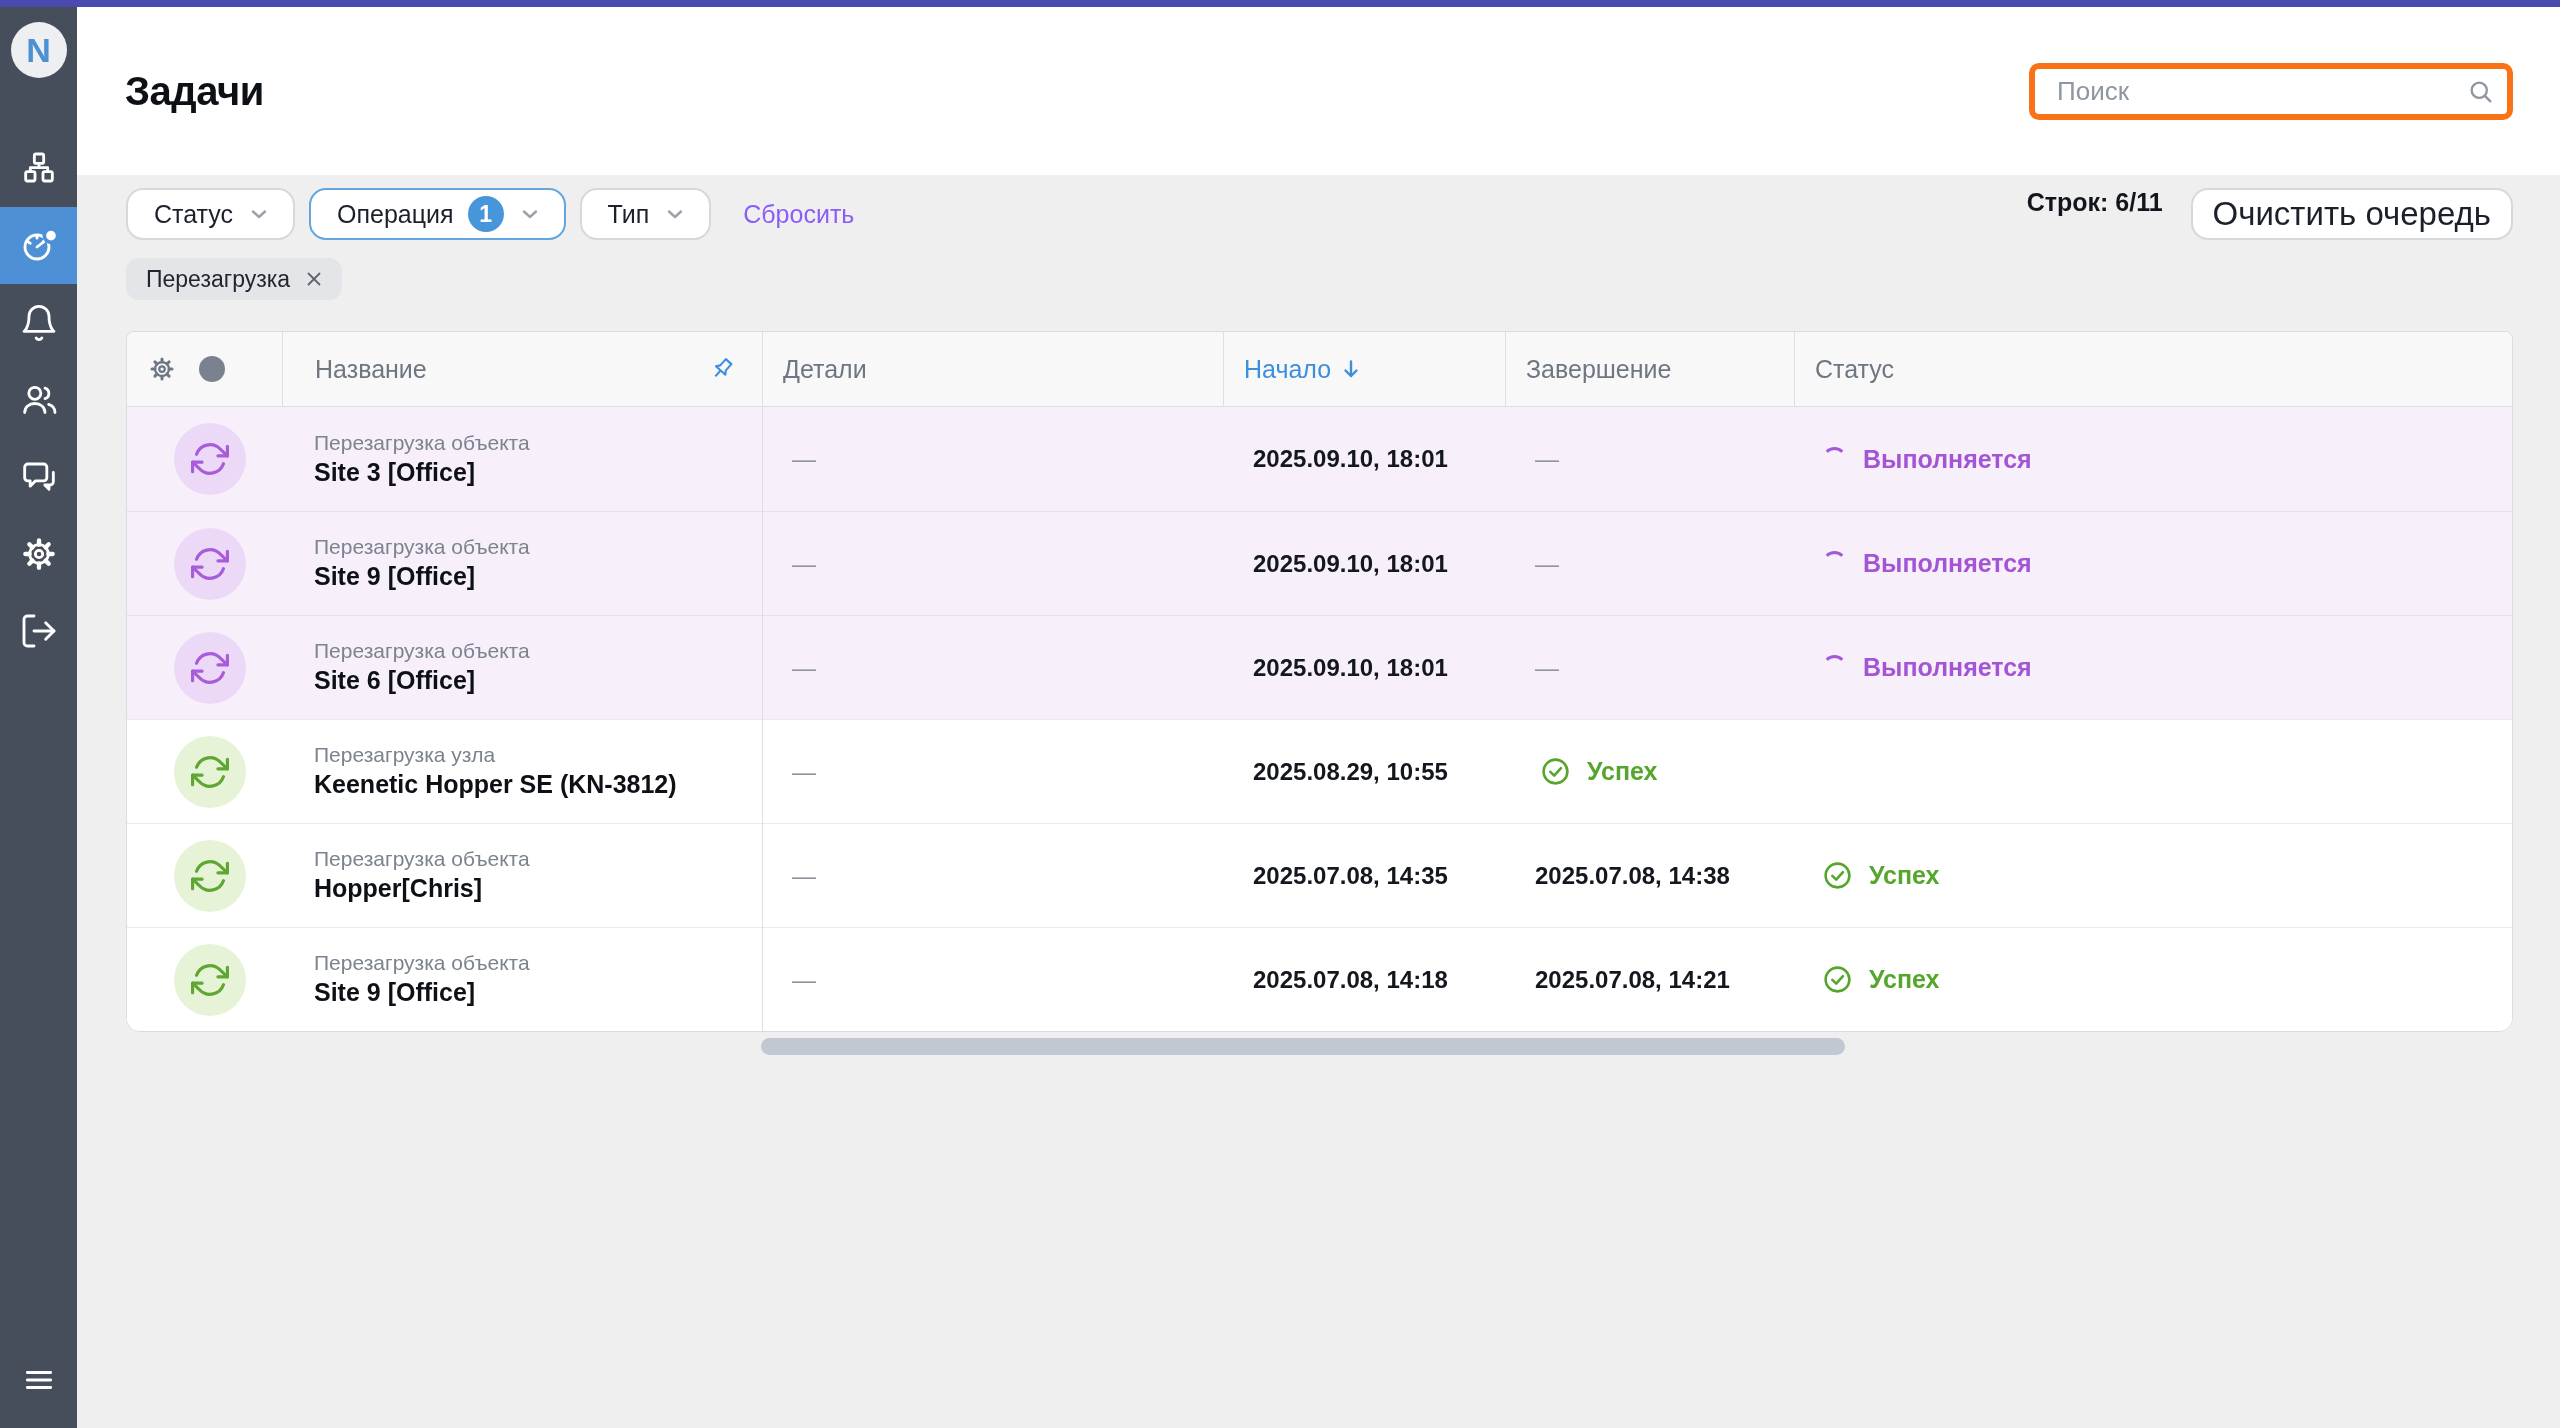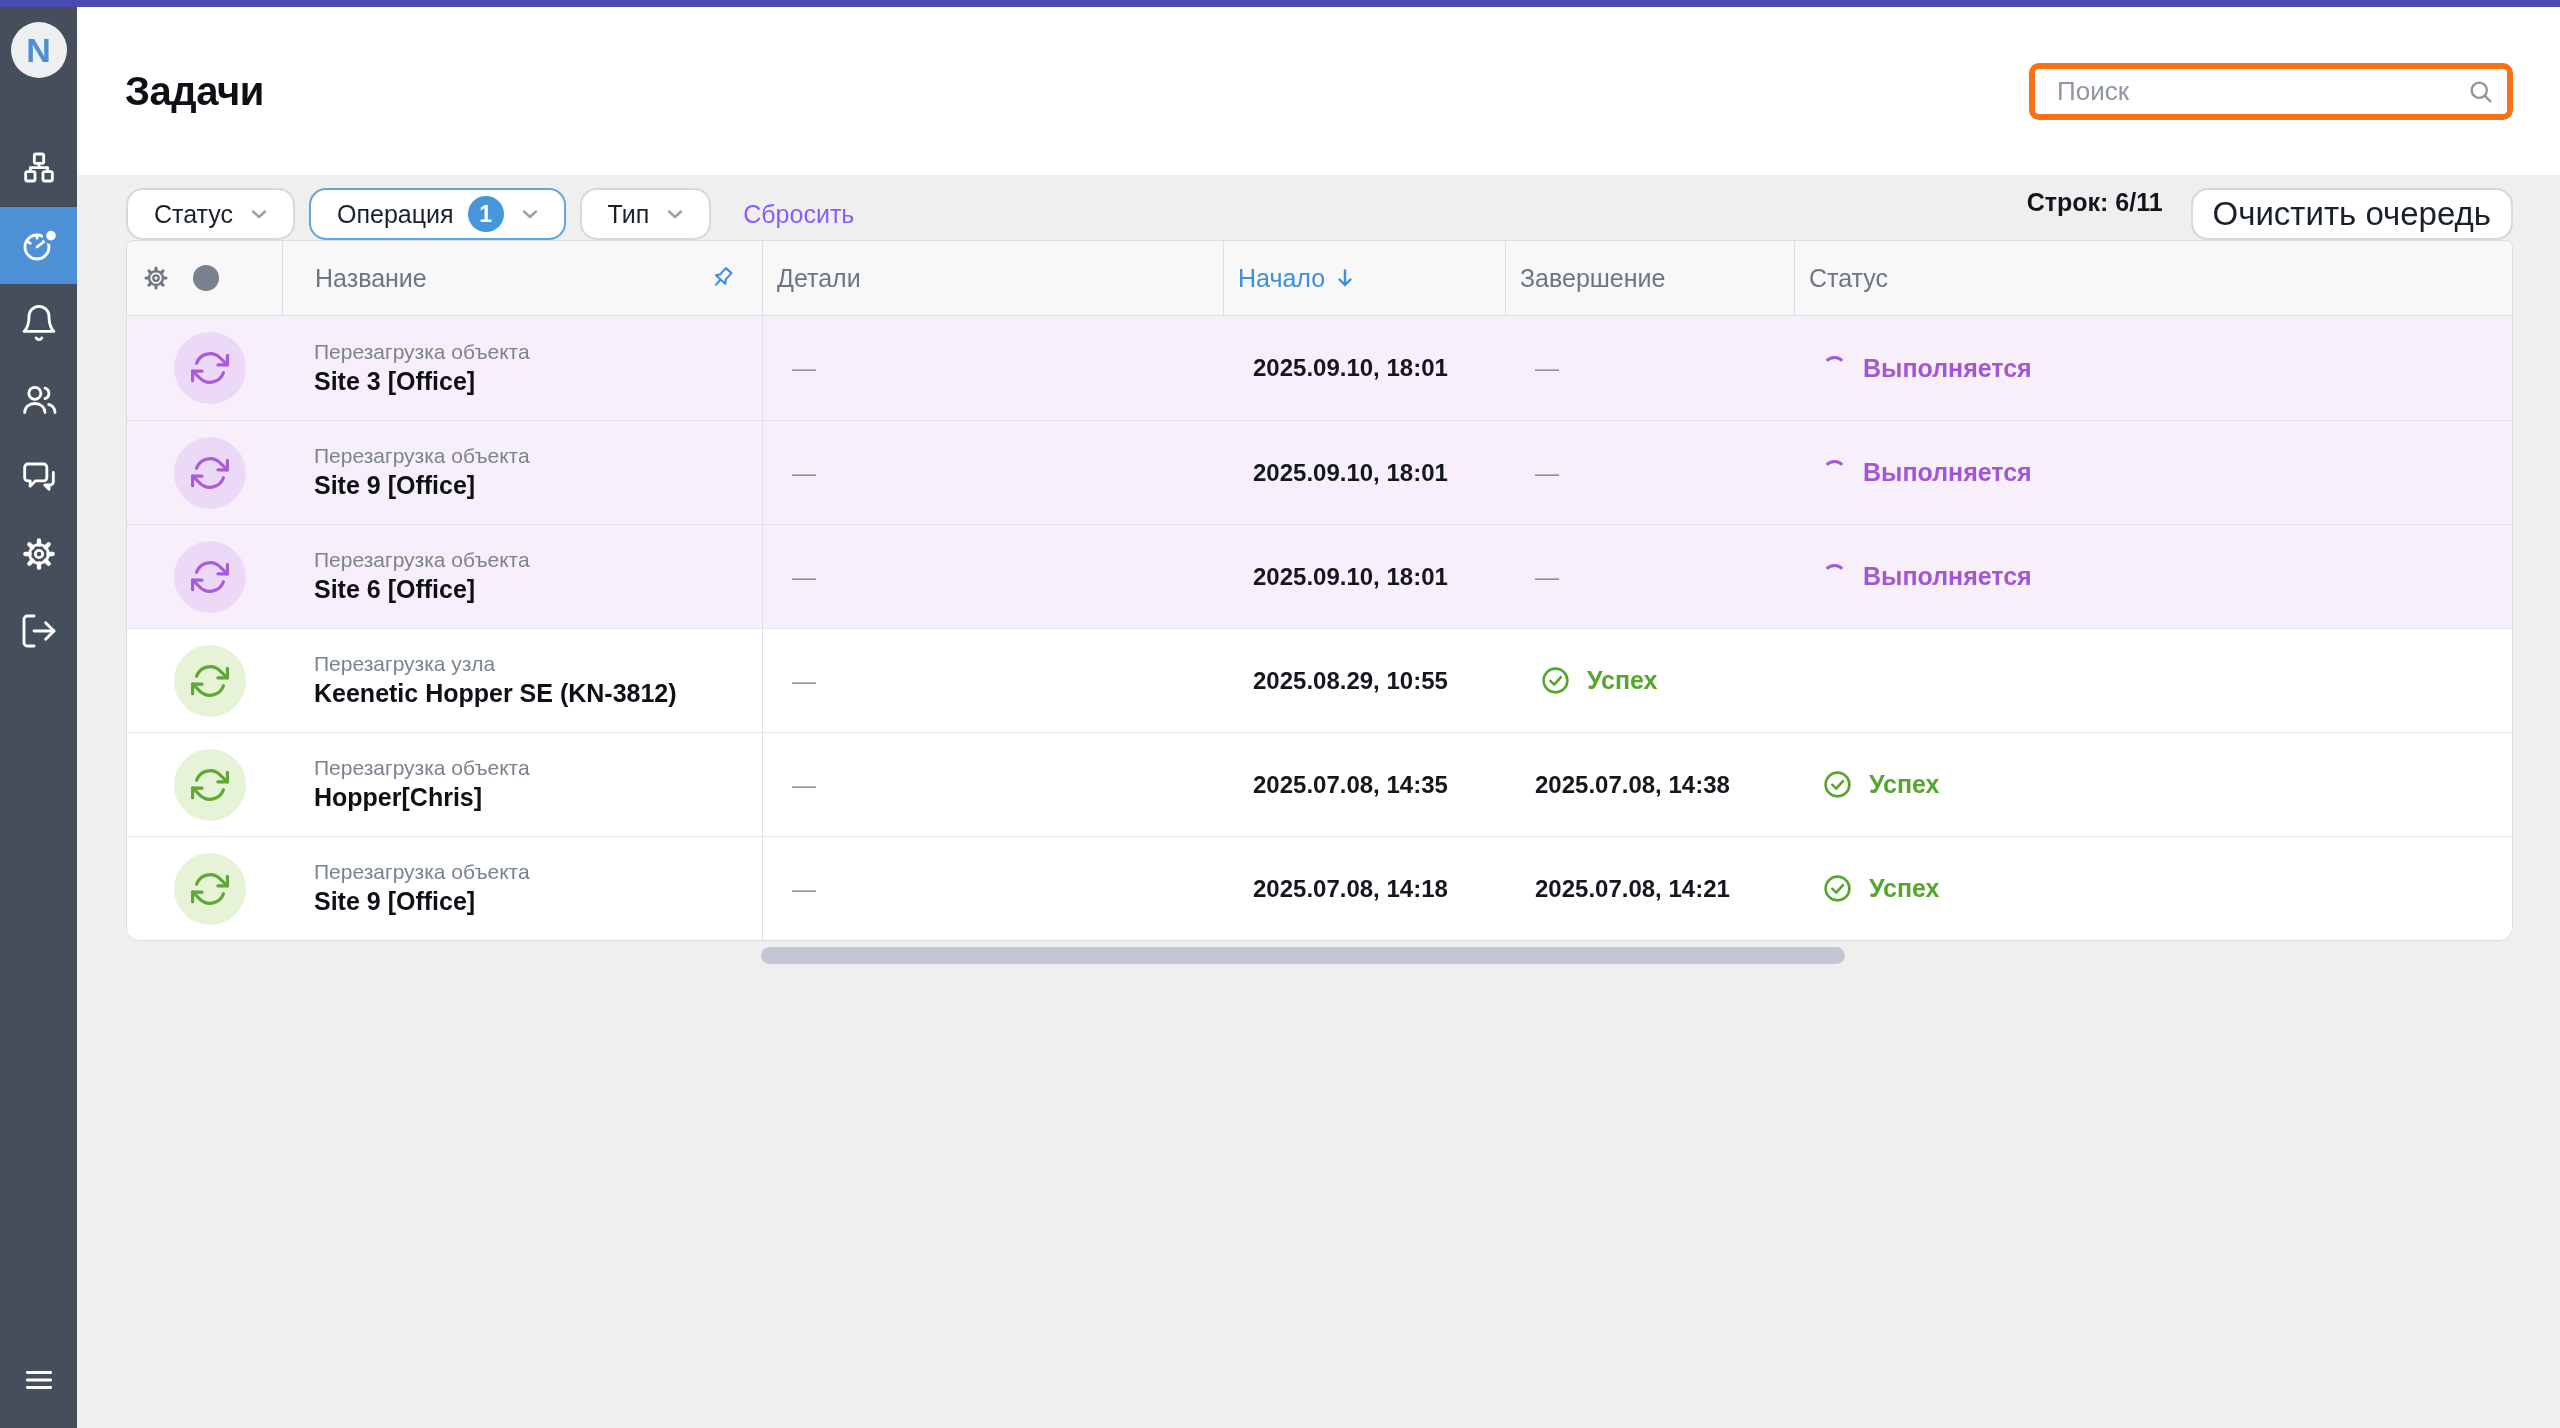--- a/index.html
+++ b/index.html
@@ -89,21 +89,21 @@
   }
   .chip svg { width:24px; height:24px; stroke:#5d656f; stroke-width:1.8; stroke-linecap:round; cursor:pointer; }
 
   
   .table {
     position:relative; width:2387px; background:#ffffff;
     border:1px solid #d9dce0; border-radius:8px 8px 14px 14px; overflow:hidden;
   }
   .thead { display:flex; height:75px; background:#f8f8f9; border-bottom:1px solid #dcdfe3; }
   .th {
-    display:flex; align-items:center; font-size:25px; color:#6e7781; padding-left:14px;
+    display:flex; align-items:center; font-size:25px; color:#6e7781; padding-left:20px;
     position:relative; cursor:pointer;
   }
   .th + .th { border-left:1px solid #dcdfe3; }
   .c1 { width:155px; flex:none; }
   .c2 { width:480px; flex:none; }
   .c3 { width:461px; flex:none; }
   .c4 { width:282px; flex:none; }
   .c5 { width:289px; flex:none; }
   .c6 { flex:1; }
   .th.c2 { padding-left:32px; justify-content:space-between; padding-right:26px; }
@@ -259,20 +259,29 @@
                 </svg>
             </button>
             <a class="reset-link">Сбросить</a>
           </div>
           <div class="filters-right">
             <span class="rows-counter">Строк: 6/11</span>
             <button class="clear-queue-btn">Очистить очередь</button>
           </div>
         </div>
 
+        <div class="chip-row">
+          <div class="chip">
+            <span>Перезагрузка</span>
+            <svg viewBox="0 0 24 24" fill="none">
+              <line x1="6.5" y1="6.5" x2="17.5" y2="17.5"></line>
+                <line x1="17.5" y1="6.5" x2="6.5" y2="17.5"></line>
+            </svg>
+          </div>
+        </div>
 
         <div class="table">
           <div class="thead">
             <div class="th c1">
               <svg class="gear-icon" viewBox="0 0 24 24">
                 <circle cx="12" cy="12" r="5.6"></circle>
                 <circle cx="12" cy="12" r="2.2"></circle>
                 <g stroke-width="2.4">
                   <path d="M17.6 12h2.4M15.96 15.96l1.7 1.7M12 17.6V20M8.04 15.96l-1.7 1.7M6.4 12H4M8.04 8.04l-1.7-1.7M12 6.4V4M15.96 8.04l1.7-1.7"></path>
                 </g>

